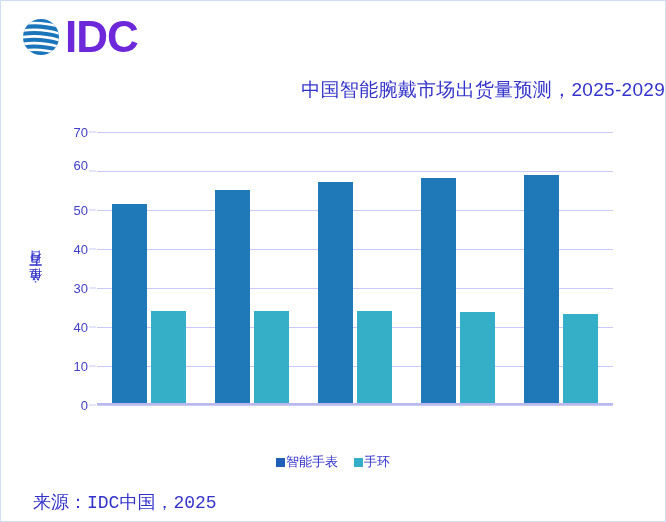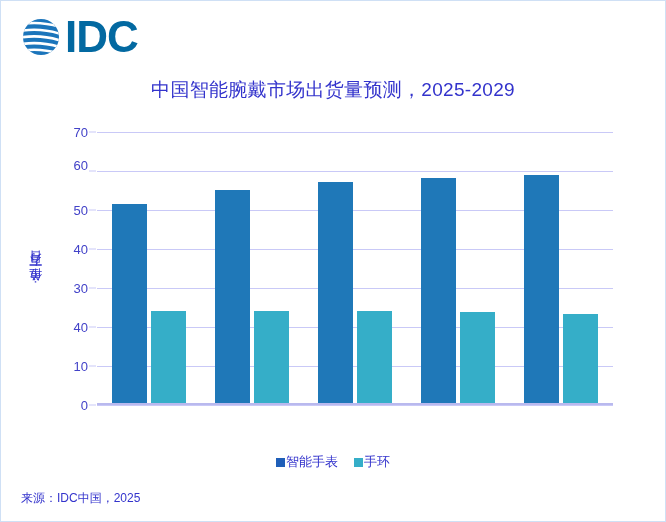--- a/index.html
+++ b/index.html
@@ -27,33 +27,33 @@
     top: 12px;
     display: flex;
     align-items: center;
     height: 48px;
   }
   .logo-globe { display: block; }
   .logo-text {
     font-family: "Liberation Sans", "DejaVu Sans", sans-serif;
     font-size: 44px;
     font-weight: bold;
-    color: #0369a1;
+    color: #6d28d9;
     letter-spacing: -1px;
     line-height: 44px;
     margin-left: 2px;
   }
 
   
   .chart-title {
     position: absolute;
     left: 0;
     right: 0;
     top: 76px;
-    text-align: center;
+    text-align: right;
     font-size: 19px;
     color: #3333cc;
     font-family: "Liberation Sans", "DejaVu Sans", sans-serif;
     letter-spacing: 0.3px;
   }
 
   
   .plot-wrap {
     position: absolute;
     left: 0;
@@ -179,24 +179,25 @@
     width: 9px;
     height: 9px;
     display: inline-block;
   }
   .swatch.watch { background: #1f5fb8; }
   .swatch.band  { background: #35aec8; }
 
   
   .source {
     position: absolute;
-    left: 20px;
+    left: 32px;
     top: 489px;
-    font-size: 12px;
-    color: #3333cc;
+    font-size: 18px;
+    color: #3333cc;
+    font-family: Liberation Mono, monospace;
   }
 </style>
 </head>
 <body>
 
 <div class="card">
 
   <div class="logo">
     <svg class="logo-globe" width="44" height="44" viewBox="0 0 44 44">
       <defs>

